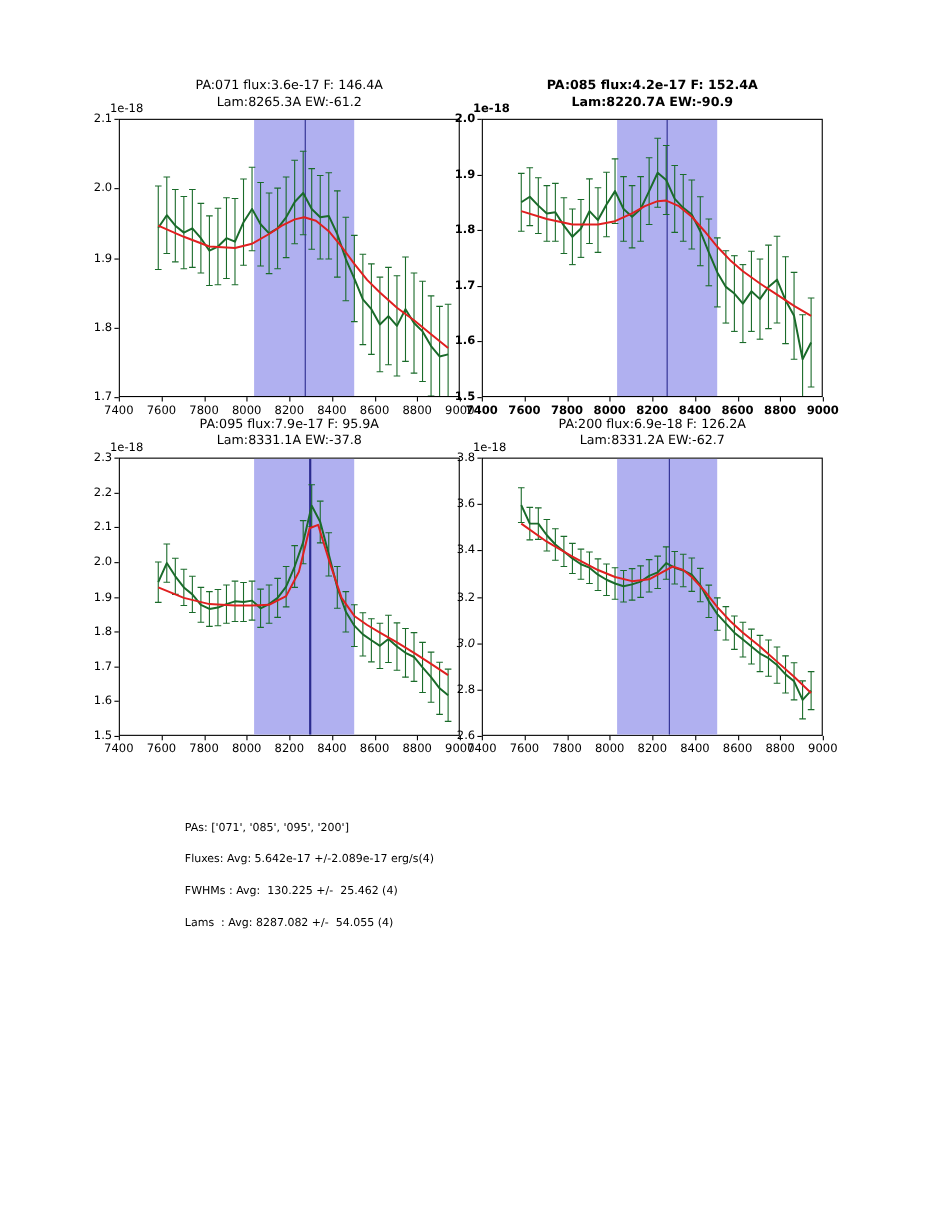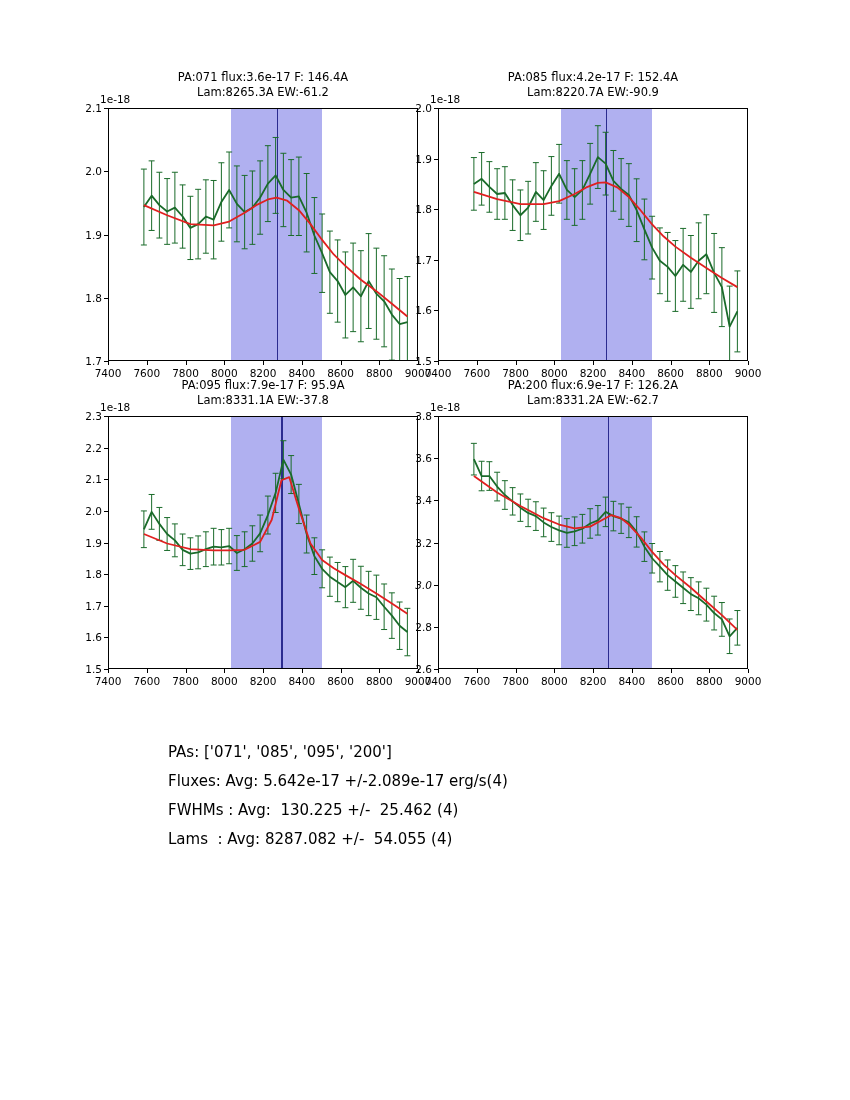--- a/index.html
+++ b/index.html
@@ -16,21 +16,21 @@
   .exp-label{position:absolute;font-size:10.5px;color:#000;}
   .axes-box{position:absolute;border:1px solid #000;box-sizing:border-box;background:#fff;overflow:hidden;}
   .band{position:absolute;top:0;bottom:0;background:#b0b0f0;}
   .centerline{position:absolute;top:0;bottom:0;width:1.5px;background:#2b2b8f;}
   svg.curve{position:absolute;left:0;top:0;}
   .ytick{position:absolute;font-size:10.5px;color:#000;text-align:right;transform:translateY(-50%);}
   .xtick{position:absolute;font-size:10.5px;color:#000;text-align:center;transform:translateX(-50%);}
   .tickmark-x{position:absolute;width:1px;height:4px;background:#000;}
   .tickmark-y{position:absolute;height:1px;width:4px;background:#000;}
   .summary{position:absolute;left:168px;top:738px;width:480px;}
-  .summary div{font-size:15px;color:#000;line-height:29px;white-space:pre;font-family:"DejaVu Sans","Liberation Sans",sans-serif;}
+  .summary div{font-size:10px;color:#000;line-height:29px;white-space:pre;font-family:"DejaVu Sans","Liberation Sans",sans-serif;}
 </style>
 </head>
 <body>
 
 <div class="panel" id="p0" style="left: 0px; top: 0px; width: 850px; height: 1100px;">
     <div class="plot-title" style="left: 108px; width: 310px; top: 70px;">PA:071 flux:3.6e-17 F: 146.4A
 Lam:8265.3A EW:-61.2</div>
     <div class="exp-label" style="left: 100px; top: 93px;">1e-18</div>
     <div class="axes-box" style="left: 108px; top: 108px; width: 310px; height: 253px;">
       <div class="band" style="left: 122.062px; width: 91.0625px;"></div>
@@ -169,21 +169,21 @@
     <div class="tickmark-x" style="left: 263px; top: 361px;"></div>
     <div class="xtick" style="left: 301.75px; top: 367px;">8400</div>
     <div class="tickmark-x" style="left: 301.75px; top: 361px;"></div>
     <div class="xtick" style="left: 340.5px; top: 367px;">8600</div>
     <div class="tickmark-x" style="left: 340.5px; top: 361px;"></div>
     <div class="xtick" style="left: 379.25px; top: 367px;">8800</div>
     <div class="tickmark-x" style="left: 379.25px; top: 361px;"></div>
     <div class="xtick" style="left: 418px; top: 367px;">9000</div>
     <div class="tickmark-x" style="left: 418px; top: 361px;"></div>
   </div>
-<div class="panel" id="p1" style="left: 0px; top: 0px; width: 850px; height: 1100px;">
+<div class="panel" id="p1" style="left: 0px; top: 0px; width: 850px; height: 1100px; font-weight: bold;">
     <div class="plot-title" style="left: 438px; width: 310px; top: 70px;">PA:085 flux:4.2e-17 F: 152.4A
 Lam:8220.7A EW:-90.9</div>
     <div class="exp-label" style="left: 430px; top: 93px;">1e-18</div>
     <div class="axes-box" style="left: 438px; top: 108px; width: 310px; height: 253px;">
       <div class="band" style="left: 122.062px; width: 91.0625px;"></div>
       <div class="centerline" style="left: 166.625px;"></div>
       <svg class="curve" width="310" height="253">
         <g stroke="#1a6b2a" stroke-width="1">
           <line x1="34.875" x2="34.875" y1="48.57599999999994" y2="101.19999999999999"></line>
           <line x1="31.875" x2="37.875" y1="48.57599999999994" y2="48.57599999999994"></line>
@@ -476,21 +476,21 @@
     <div class="xtick" style="left: 301.75px; top: 675px;">8400</div>
     <div class="tickmark-x" style="left: 301.75px; top: 669px;"></div>
     <div class="xtick" style="left: 340.5px; top: 675px;">8600</div>
     <div class="tickmark-x" style="left: 340.5px; top: 669px;"></div>
     <div class="xtick" style="left: 379.25px; top: 675px;">8800</div>
     <div class="tickmark-x" style="left: 379.25px; top: 669px;"></div>
     <div class="xtick" style="left: 418px; top: 675px;">9000</div>
     <div class="tickmark-x" style="left: 418px; top: 669px;"></div>
   </div>
 <div class="panel" id="p3" style="left: 0px; top: 0px; width: 850px; height: 1100px;">
-    <div class="plot-title" style="left: 438px; width: 310px; top: 378px;">PA:200 flux:6.9e-17 F: 126.2A
+    <div class="plot-title" style="left: 438px; width: 310px; top: 378px;">PA:200 flux:6.9e-18 F: 126.2A
 Lam:8331.2A EW:-62.7</div>
     <div class="exp-label" style="left: 430px; top: 401px;">1e-18</div>
     <div class="axes-box" style="left: 438px; top: 416px; width: 310px; height: 253px;">
       <div class="band" style="left: 122.062px; width: 91.0625px;"></div>
       <div class="centerline" style="left: 168.562px;"></div>
       <svg class="curve" width="310" height="253">
         <g stroke="#1a6b2a" stroke-width="1">
           <line x1="34.875" x2="34.875" y1="26.354166666666572" y2="57.97916666666666"></line>
           <line x1="31.875" x2="37.875" y1="26.354166666666572" y2="26.354166666666572"></line>
           <line x1="31.875" x2="37.875" y1="57.97916666666666" y2="57.97916666666666"></line>

